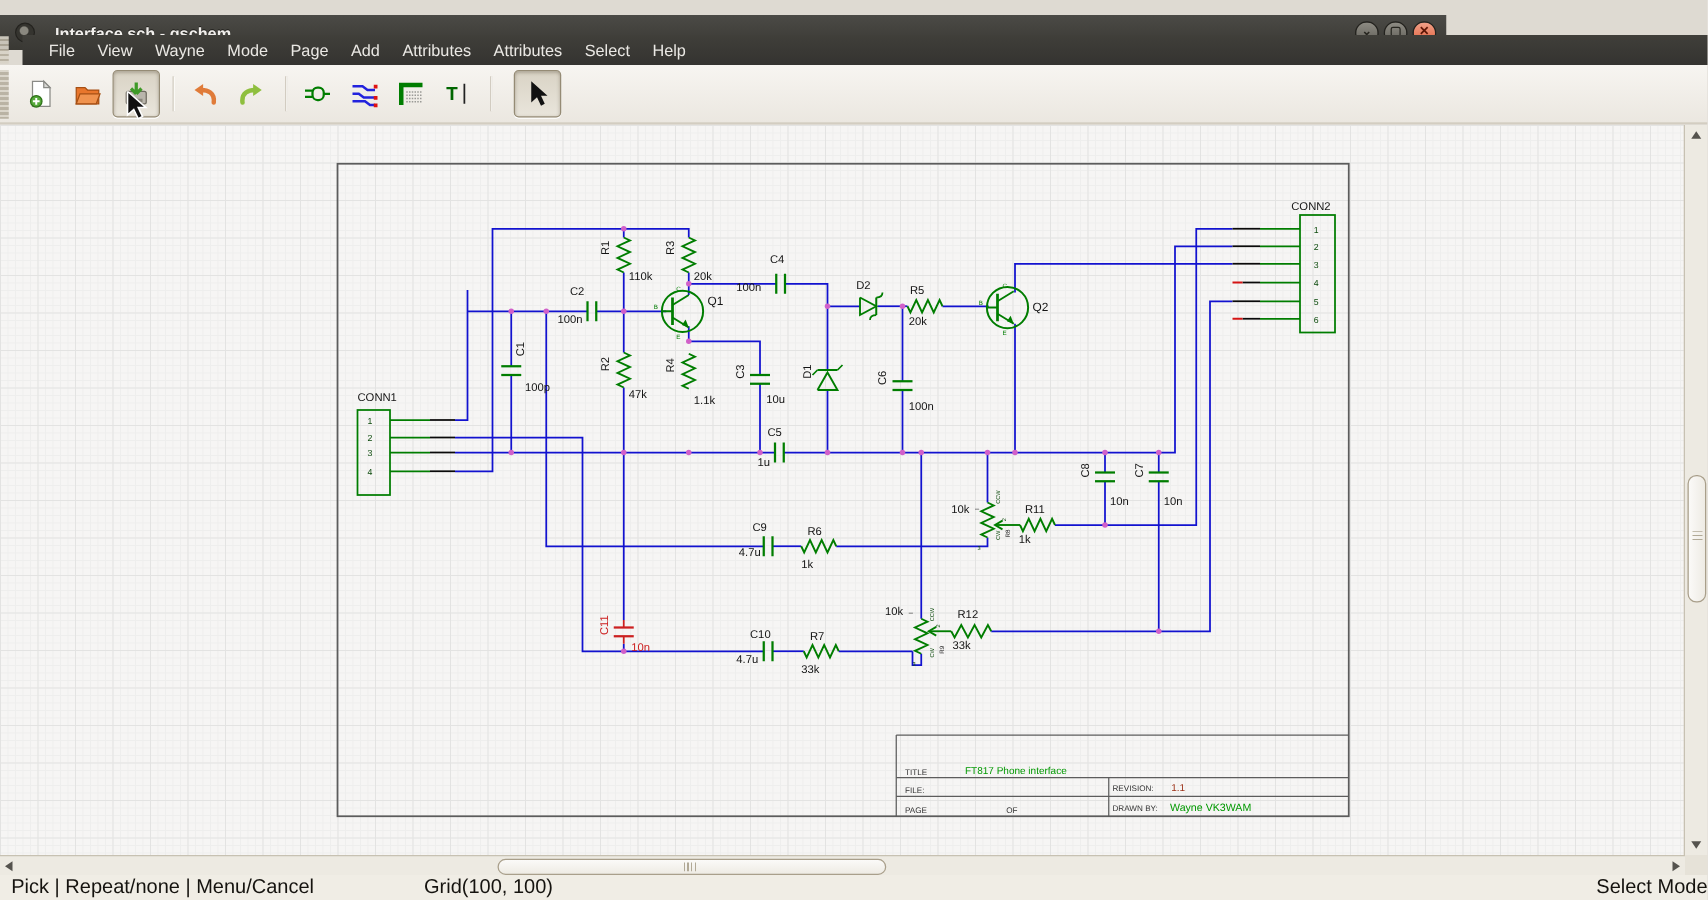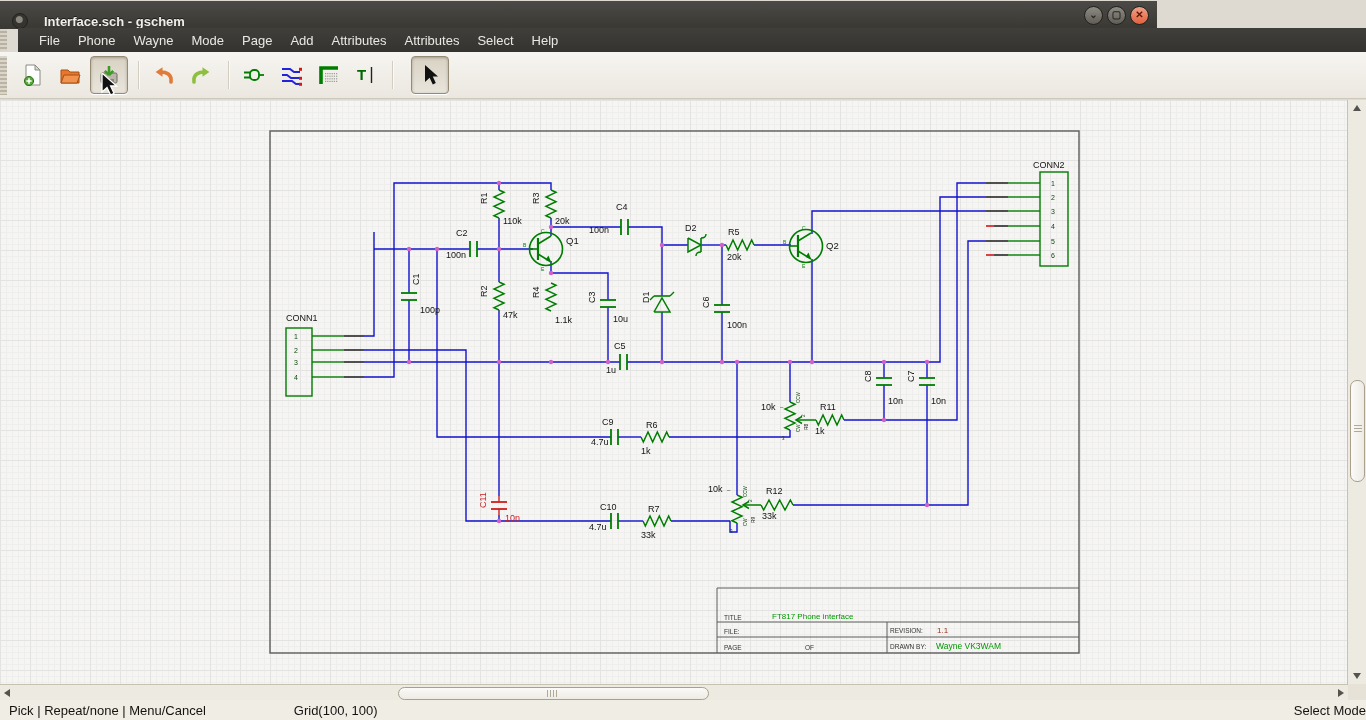--- a/index.html
+++ b/index.html
@@ -1,19 +1,19 @@
 <!DOCTYPE html>
 <html><head>
 <meta charset="utf-8">
 <style>
   html,body{margin:0;padding:0;width:1366px;height:720px;overflow:hidden;
     font-family:"Liberation Sans",sans-serif;background:#dedad2;position:relative}
   
-  .titlebar{position:absolute;left:0;top:1px;width:1157px;height:28px;
-    background:linear-gradient(#4b4a46,#393833);display:flex;align-items:flex-end}
+  .titlebar{position:absolute;left:0;top:12px;width:1157px;height:28px;
+    background:linear-gradient(#4b4a46,#393833);display:flex;align-items:center}
   .app-icon{width:14px;height:14px;border-radius:50%;background:radial-gradient(circle at 45% 40%,#8a887f 0 3px,#35342f 4px);
     border:1px solid #23221e;margin-left:12px}
   .wtitle{color:#f1efec;font-weight:bold;font-size:13px;margin-left:16px;text-shadow:0 -1px 0 #1c1b18}
   .winbtns{position:absolute;right:8px;top:5px;display:flex;gap:4px}
   .wbtn{width:17px;height:17px;border-radius:50%;border:1px solid #23221e;
     background:linear-gradient(#8d8b83,#5f5d56);color:#26251f;font-size:10px;line-height:16px;
     text-align:center;font-weight:bold}
   .wbtn.close{background:linear-gradient(#f0a088,#e2603c);color:#5c1505}
   .menubar{position:absolute;left:18px;top:28px;width:1366px;height:24px;
     background:linear-gradient(#403f3a,#343330);display:flex;align-items:center;padding-left:12px;box-sizing:border-box}
@@ -38,39 +38,39 @@
   .vscroll{position:absolute;right:0;top:100px;width:18px;height:584px;background:#edeae2;border-left:1px solid #c7c1b2}
   .hscroll{position:absolute;left:0;top:684px;width:1348px;height:16px;background:#edeae2;border-top:1px solid #c7c1b2}
   .corner{position:absolute;right:0;top:684px;width:18px;height:16px;background:#e6e2d8}
   .vthumb{position:absolute;left:2px;top:280px;width:13px;height:100px;border:1px solid #a99f8b;border-radius:7px;
     background:linear-gradient(90deg,#fbfaf8,#eeebe4)}
   .hthumb{position:absolute;left:398px;top:2px;width:309px;height:11px;border:1px solid #a99f8b;border-radius:7px;
     background:linear-gradient(#fbfaf8,#eeebe4)}
   .gripdots{position:absolute;background:repeating-linear-gradient(90deg,#b1a996 0 1px,transparent 1px 3px)}
   .arr{position:absolute;width:0;height:0}
   .statusbar{position:absolute;left:0;top:700px;width:1366px;height:20px;background:#f0ede5;
-    display:flex;align-items:center;font-size:13px;color:#15130f}
+    display:flex;align-items:center;font-size:16px;color:#15130f}
   .cursor{position:absolute;left:101px;top:73px;z-index:50}
 </style>
 </head>
 <body>
 
 <div class="titlebar">
   <div class="app-icon"></div>
   <div class="wtitle">Interface.sch - gschem</div>
   <div class="winbtns">
     <div class="wbtn">⌄</div>
     <div class="wbtn">▢</div>
     <div class="wbtn close">✕</div>
   </div>
 </div>
 
 <div class="menubar" id="menubar">
     <div class="menu-item">File</div>
-    <div class="menu-item">Phone</div>
+    <div class="menu-item">View</div>
     <div class="menu-item">Wayne</div>
     <div class="menu-item">Mode</div>
     <div class="menu-item">Page</div>
     <div class="menu-item">Add</div>
     <div class="menu-item">Attributes</div>
     <div class="menu-item">Attributes</div>
     <div class="menu-item">Select</div>
     <div class="menu-item">Help</div>
   </div>
 <div class="grip" style="top:29px;height:22px"></div>

